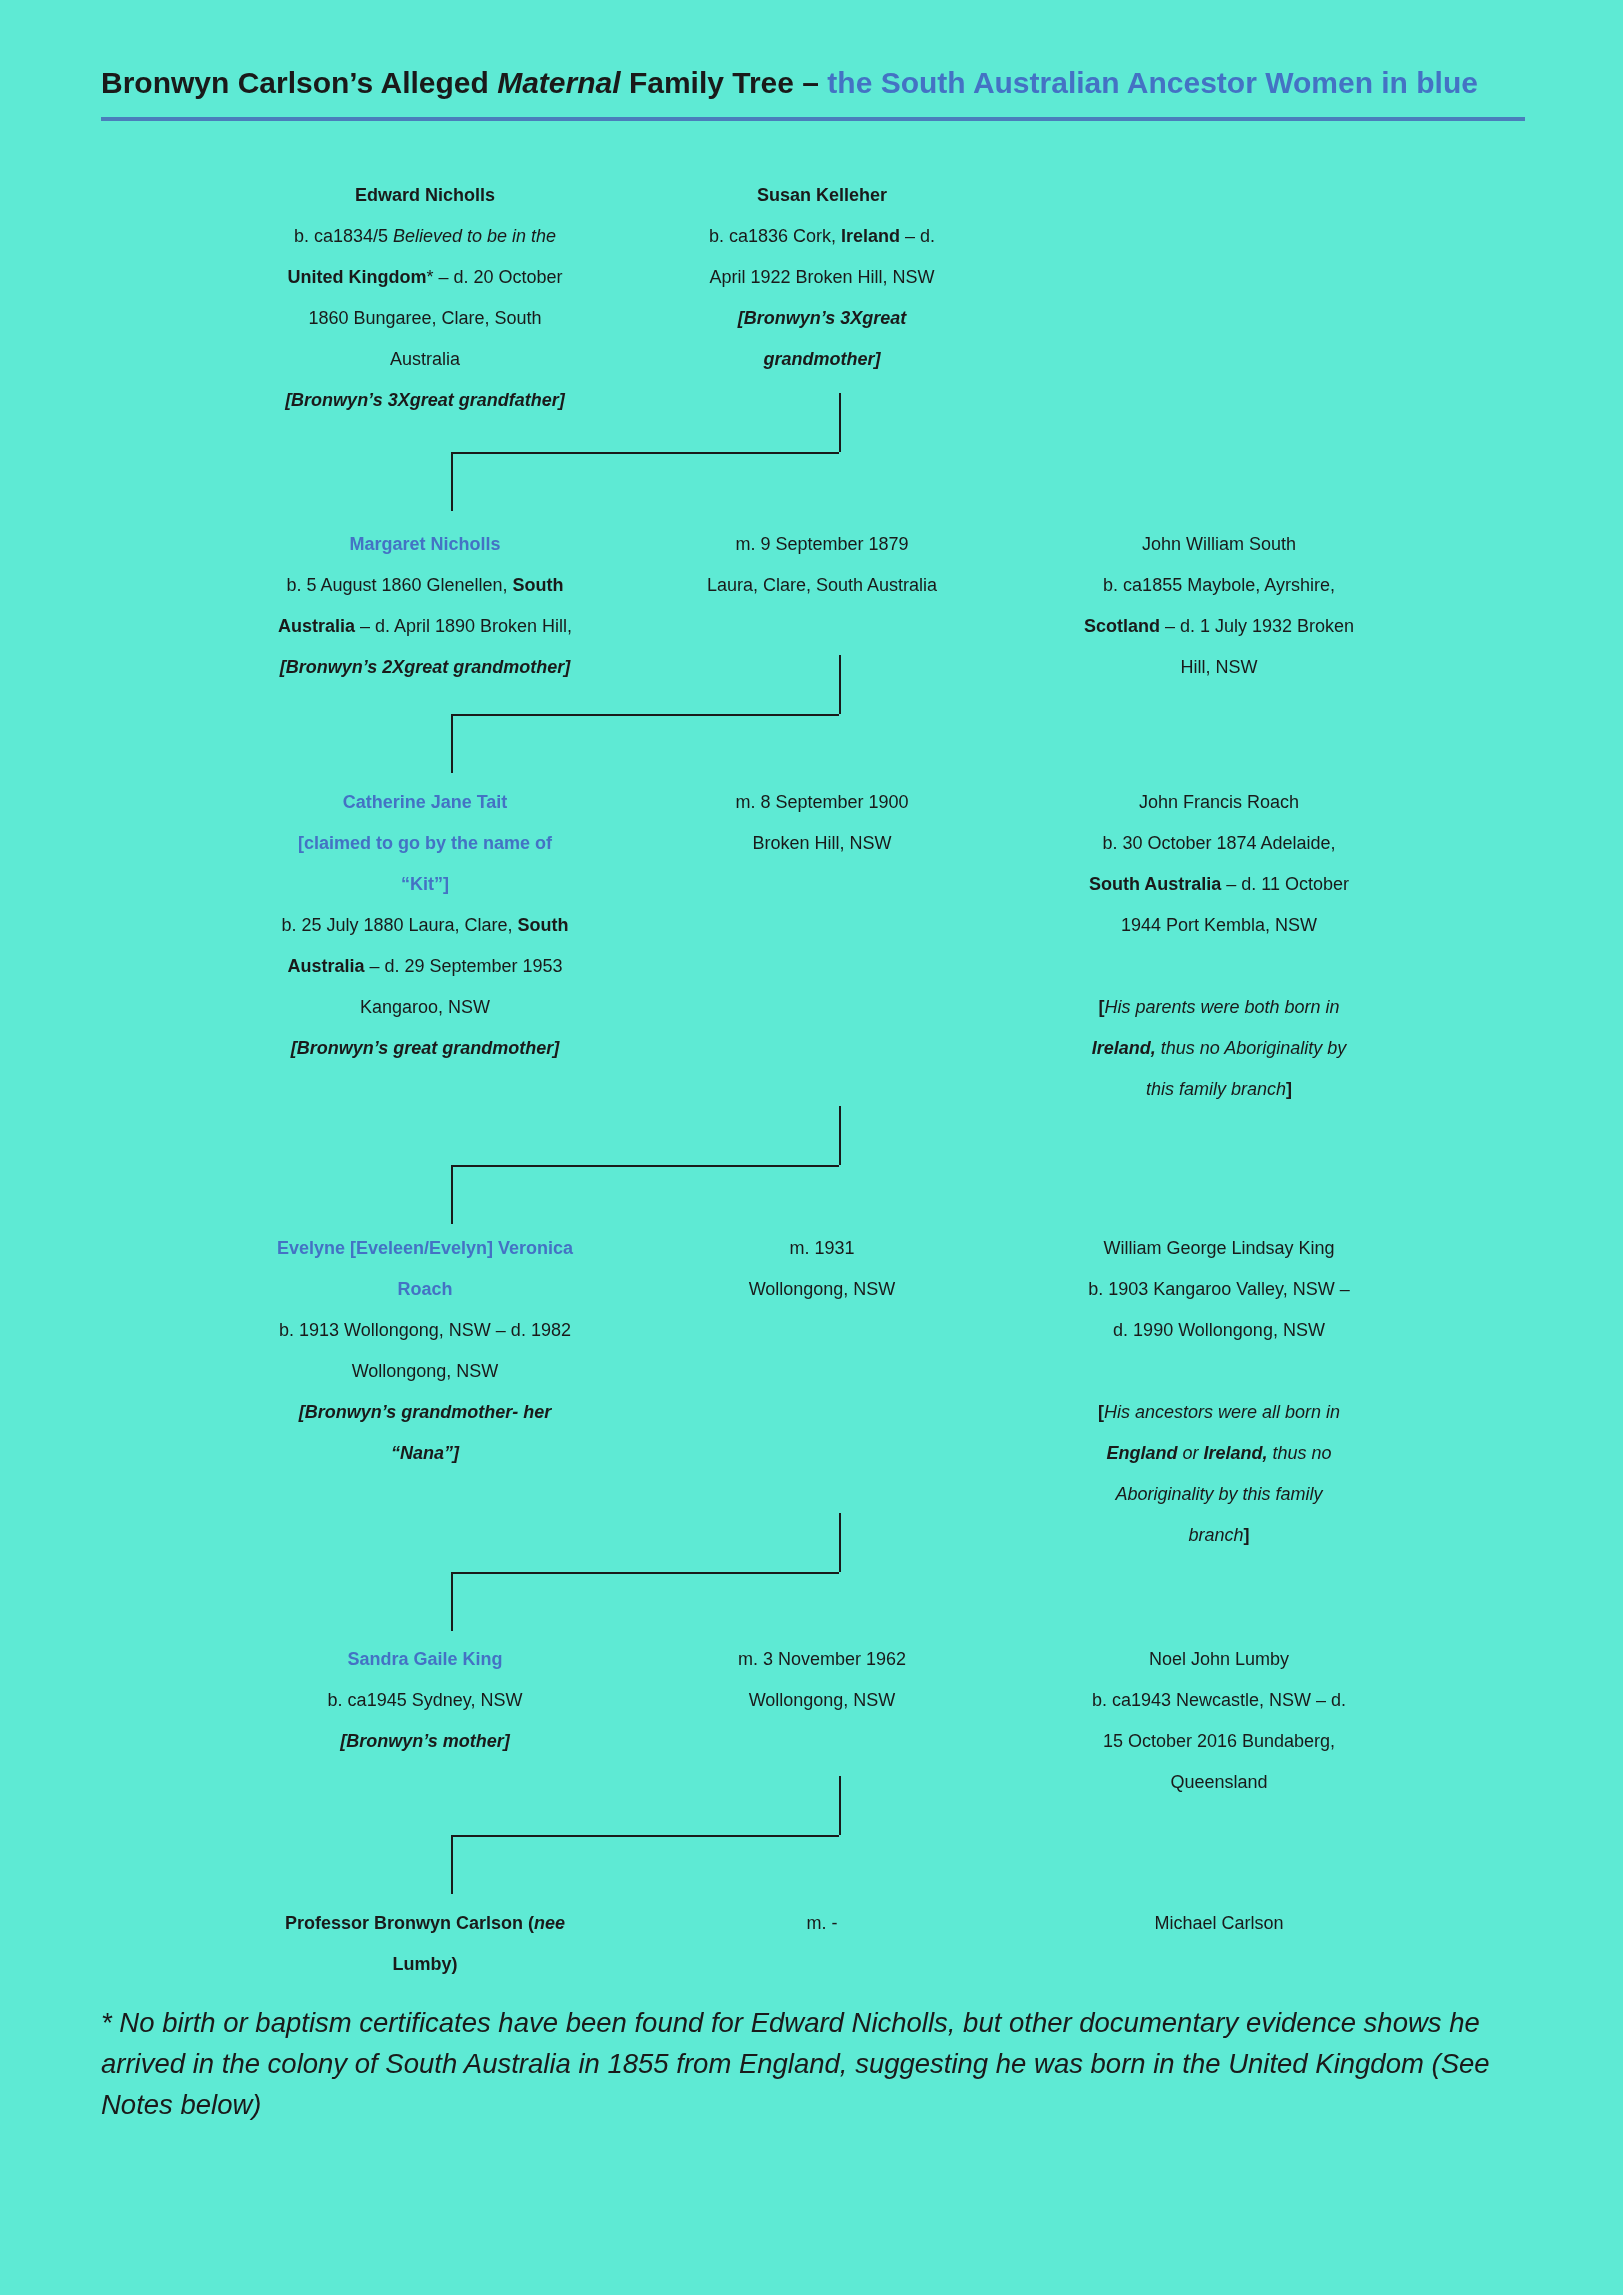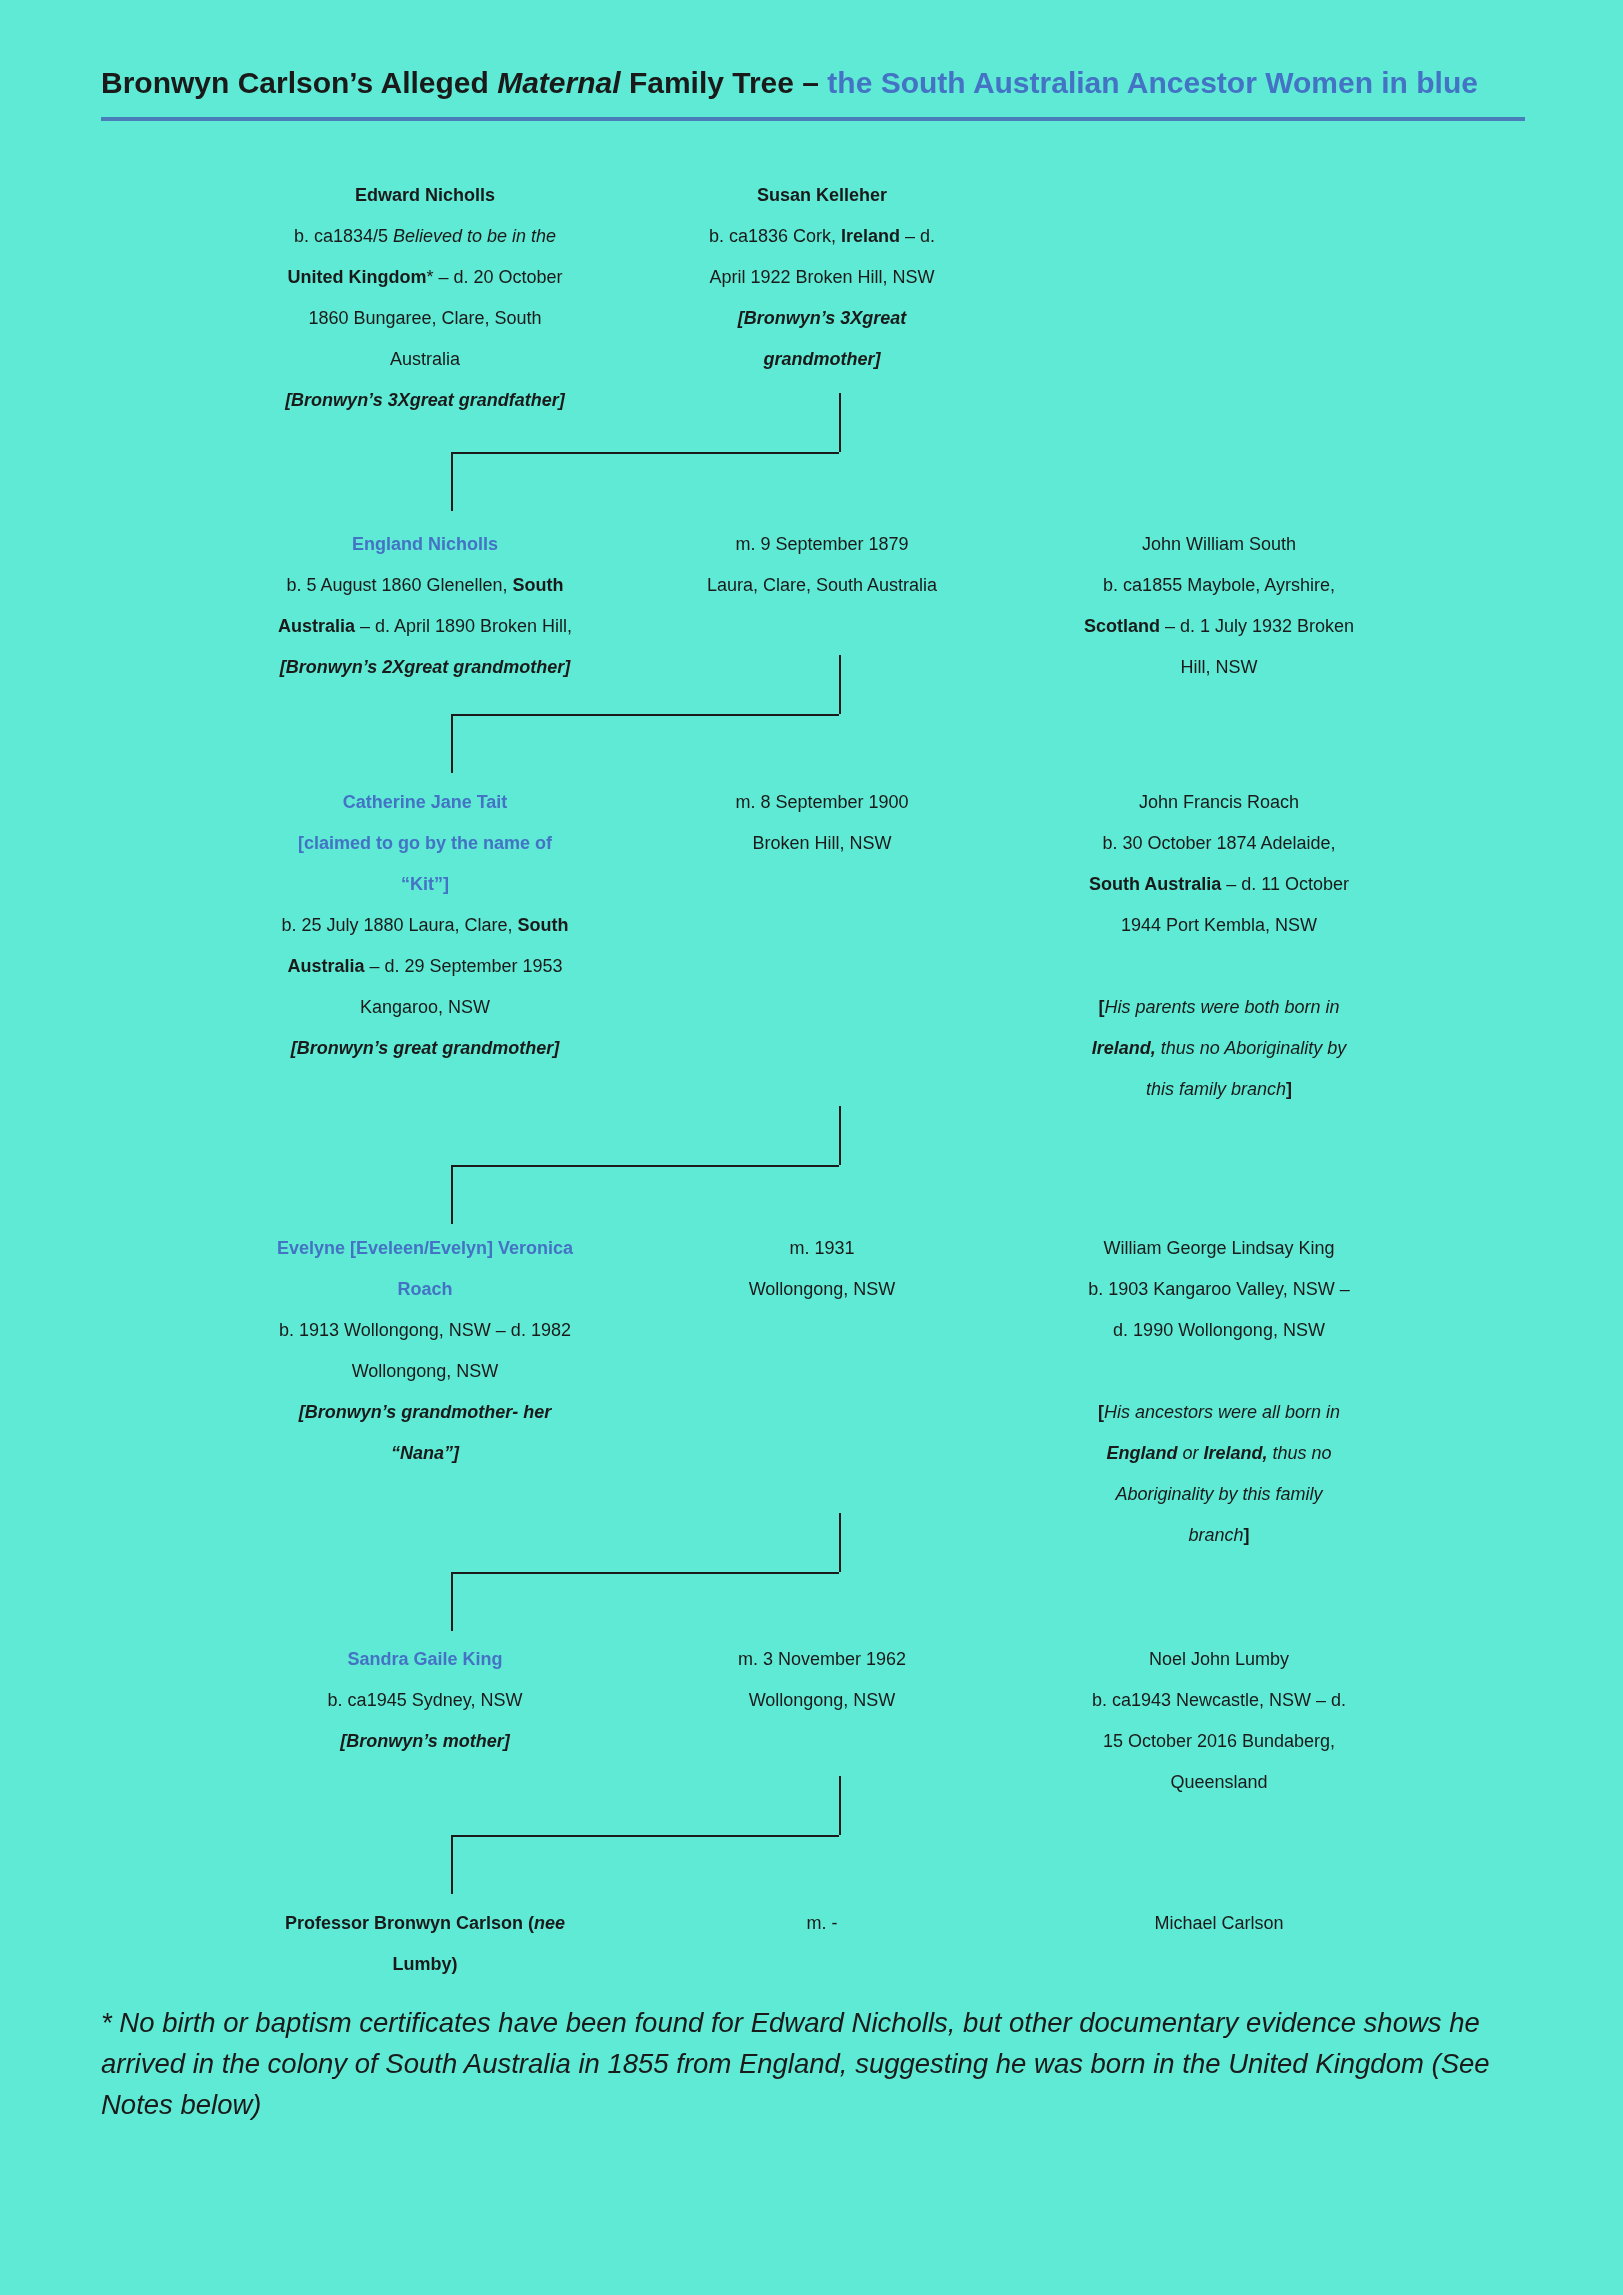--- a/index.html
+++ b/index.html
@@ -76,21 +76,21 @@
           <div class="line"><span class="b i ">[Bronwyn’s 3Xgreat</span></div>
           <div class="line"><span class="b i ">grandmother]</span></div>
         </div>
       </div>
       <div class="connector conn-1">
         <div class="c-top"></div>
         <div class="c-bottom"></div>
       </div>
       <div class="gen-row row-2">
         <div class="cell">
-          <div class="line"><span class="b blue">England Nicholls</span></div>
+          <div class="line"><span class="b blue">Margaret Nicholls</span></div>
           <div class="line"><span class="">b. 5 August 1860 Glenellen, </span><span class="b ">South</span></div>
           <div class="line"><span class="b ">Australia</span><span class=""> – d. April 1890 Broken Hill,</span></div>
           <div class="line"><span class="b i ">[Bronwyn’s 2Xgreat grandmother]</span></div>
         </div>
         <div class="cell">
           <div class="line"><span class="">m. 9 September 1879</span></div>
           <div class="line"><span class="">Laura, Clare, South Australia</span></div>
         </div>
         <div class="cell">
           <div class="line"><span class="">John William South</span></div>

